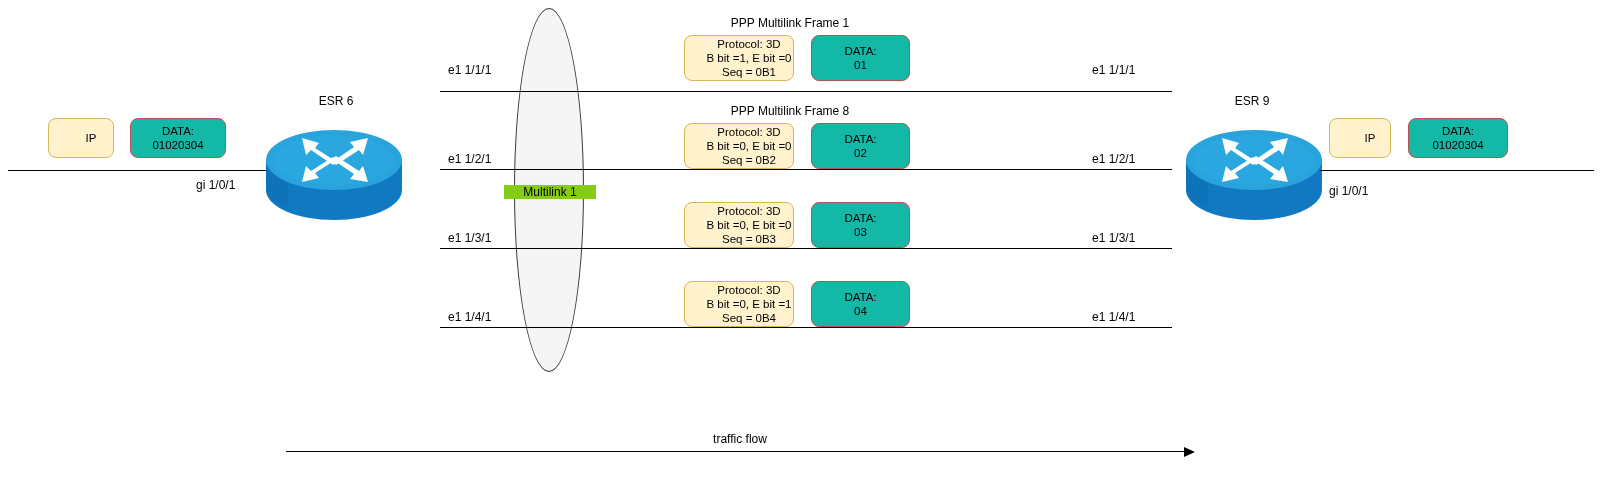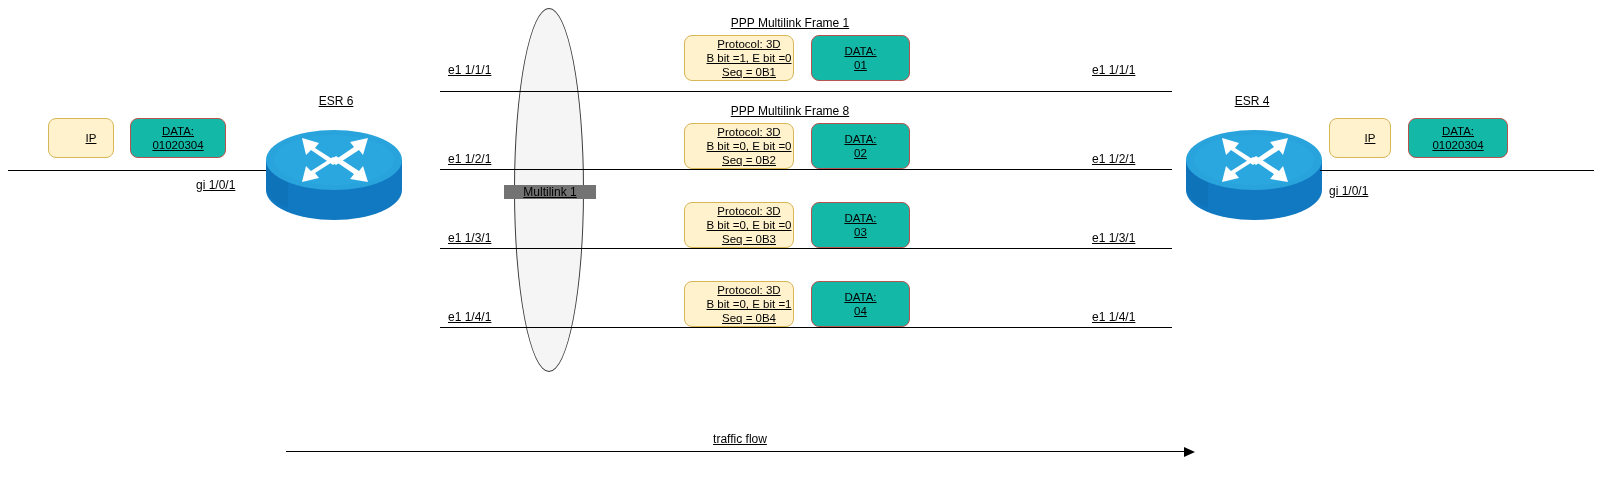--- a/index.html
+++ b/index.html
@@ -9,21 +9,21 @@
   }
   #canvas {
     position: relative;
     width: 1603px;
     height: 480px;
     background: #ffffff;
     font-family: "Liberation Sans", sans-serif;
     color: #000000;
     overflow: hidden;
   }
-  .abs { position: absolute; text-decoration: underline; }
+  .abs { position: absolute; }
 
   
   .label {
     font-size: 12px;
     line-height: 14px;
     color: #000;
     white-space: nowrap;
   }
   .label.center { text-align: center; }
 
@@ -114,21 +114,21 @@
 
         <path d="M75,47 L53,61 L57,66 L40,70 L44,54 L49,59 L71,45 Z"></path>
 
         <path d="M70,47 L92,62 L88,67 L106,70 L101,54 L97,59 L74,44 Z"></path>
       </g>
     </svg>
   </div>
 
   <div class="abs ellipse" style="left:514px; top:8px; width:70px; height:364px;"></div>
 
-  <div class="abs label center" style="left:504px; top:185px; width:92px; background:#737373;">Multilink 1</div>
+  <div class="abs label center" style="left:504px; top:185px; width:92px; background:#84cc16;">Multilink 1</div>
 
   <div class="abs label center" style="left:660px; top:16px; width:260px;">PPP Multilink Frame 1</div>
   <div class="abs pktbox yellow" style="left:684px; top:35px; width:110px; height:46px;">Protocol: 3D
 B bit =1, E bit =0
 Seq = 0B1</div>
   <div class="abs pktbox pink" style="left:791px; top:35px; width:99px; height:46px;">DATA:
 01</div>
   <div class="abs label" style="left:448px; top:63px;">e1 1/1/1</div>
   <div class="abs label" style="left:1092px; top:63px;">e1 1/1/1</div>
   <div class="abs hline" style="left:440px; top:91px; width:732px;"></div>
@@ -154,21 +154,21 @@
 
   <div class="abs pktbox yellow" style="left:684px; top:281px; width:110px; height:46px;">Protocol: 3D
 B bit =0, E bit =1
 Seq = 0B4</div>
   <div class="abs pktbox pink" style="left:791px; top:281px; width:99px; height:46px;">DATA:
 04</div>
   <div class="abs label" style="left:448px; top:310px;">e1 1/4/1</div>
   <div class="abs label" style="left:1092px; top:310px;">e1 1/4/1</div>
   <div class="abs hline" style="left:440px; top:327px; width:732px;"></div>
 
-  <div class="abs label center" style="left:1184px; top:94px; width:136px;">ESR 4</div>
+  <div class="abs label center" style="left:1184px; top:94px; width:136px;">ESR 9</div>
 
   <div class="abs router" style="left:1182px; top:112px; width:144px; height:112px;">
     <svg width="144" height="112" viewBox="0 0 144 112">
       <path d="M4,48 L4,78 A68,30 0 0 0 140,78 L140,48 Z" fill="#1179C2"></path>
       <path d="M4,48 L4,78 A68,30 0 0 0 26,96 L26,58 Z" fill="#0E6DB0" opacity="0.45"></path>
       <ellipse cx="72" cy="48" rx="68" ry="30" fill="#29A3DC"></ellipse>
       <ellipse cx="72" cy="48" rx="60" ry="25" fill="#2EACE4" opacity="0.55"></ellipse>
       <g fill="#FFFFFF">
         <path d="M75,50 L53,36 L57,31 L40,26 L44,43 L49,38 L71,53 Z"></path>
         <path d="M70,50 L92,35 L88,30 L106,26 L101,43 L97,38 L74,53 Z"></path>

